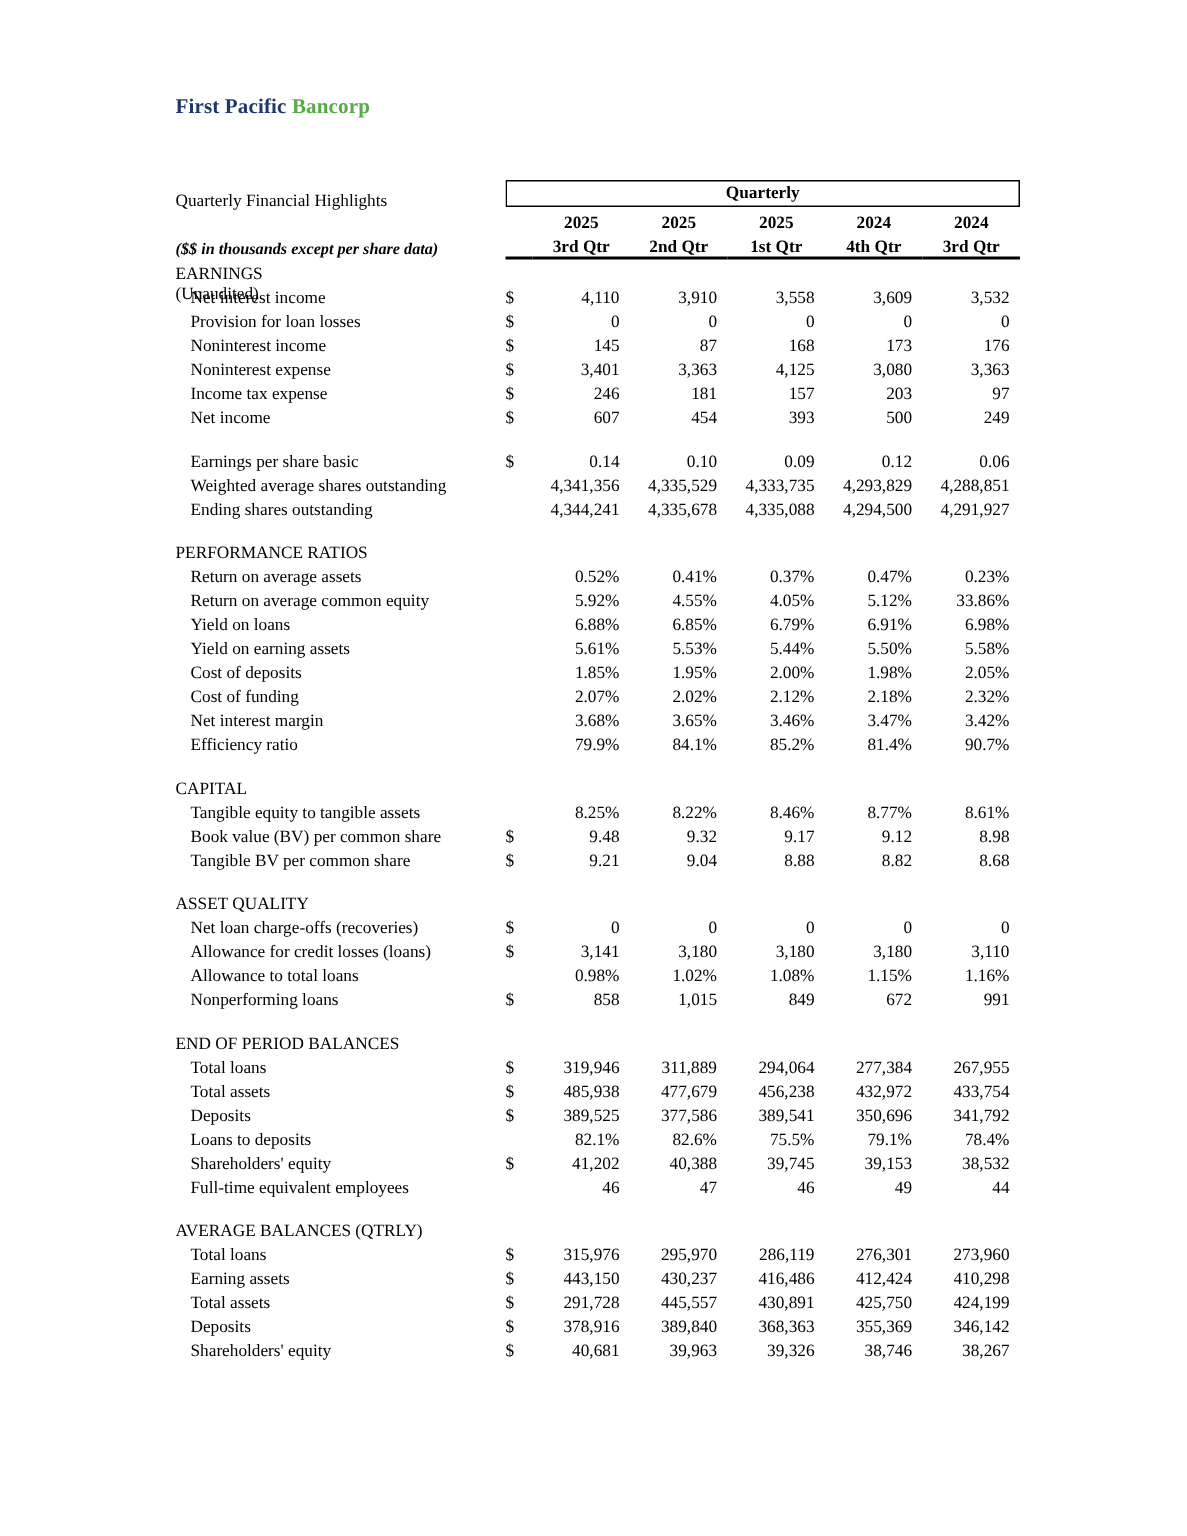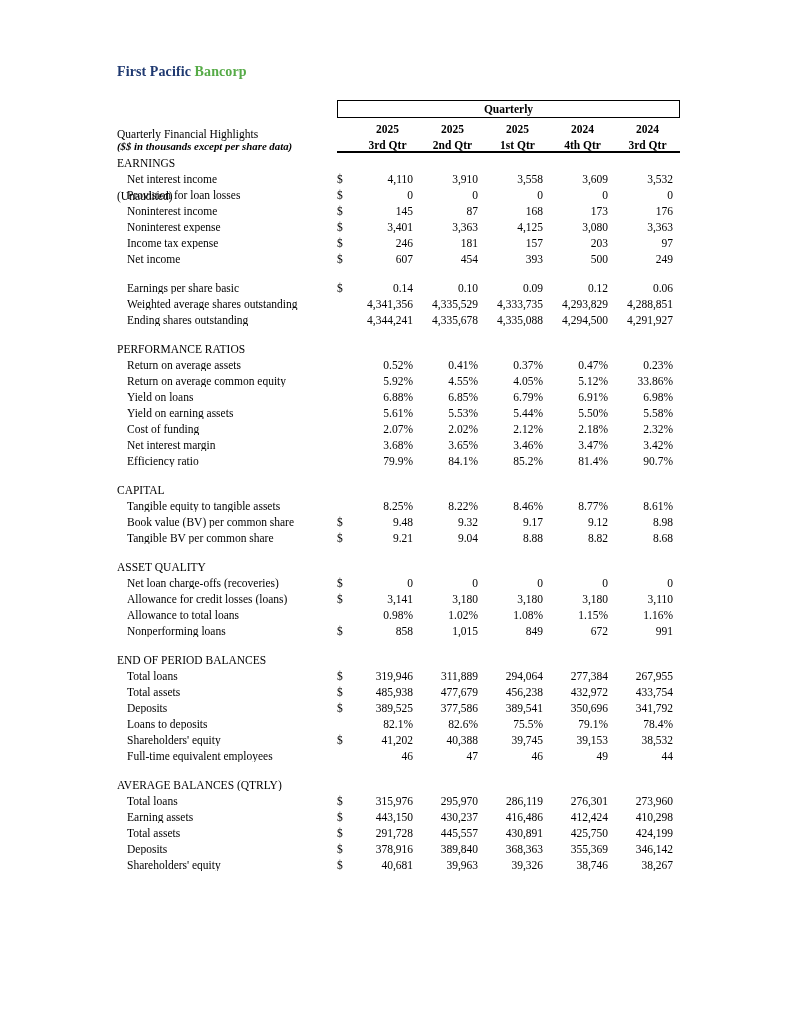--- a/index.html
+++ b/index.html
@@ -11,21 +11,21 @@
     color:#000000;
     overflow:hidden;
   }
   .header-block { position:absolute; left:117px; top:63px; }
   .brand { font-size:14px; font-weight:bold; line-height:17px; letter-spacing:0.1px; }
   .brand .b1 { color:#1f3970; }
   .brand .b2 { color:#56ab47; }
   .subtitle { font-size:11.5px; line-height:16px;margin-top:46px; }
 
   table.fin {
-    position:absolute; left:117px; top:100px;
+    position:absolute; left:117px; top:120px;
     border-collapse:collapse; table-layout:fixed;
     width:563px;
     font-size:11.5px;
   }
   col.c-label  { width:220px; }
   col.c-dollar { width:18px; }
   col.c-val    { width:65px; }
 
   td { padding:0; vertical-align:bottom; white-space:nowrap; overflow:hidden; }
 
@@ -229,20 +229,29 @@
         <tr class="datarow">
           <td class="lbl">Yield on earning assets</td>
           <td class="dol"></td>
           <td class="val">5.61%</td>
           <td class="val">5.53%</td>
           <td class="val">5.44%</td>
           <td class="val">5.50%</td>
           <td class="val">5.58%</td>
         </tr>
         <tr class="datarow">
+          <td class="lbl">Cost of deposits</td>
+          <td class="dol"></td>
+          <td class="val">1.85%</td>
+          <td class="val">1.95%</td>
+          <td class="val">2.00%</td>
+          <td class="val">1.98%</td>
+          <td class="val">2.05%</td>
+        </tr>
+        <tr class="datarow">
           <td class="lbl">Cost of funding</td>
           <td class="dol"></td>
           <td class="val">2.07%</td>
           <td class="val">2.02%</td>
           <td class="val">2.12%</td>
           <td class="val">2.18%</td>
           <td class="val">2.32%</td>
         </tr>
         <tr class="datarow">
           <td class="lbl">Net interest margin</td>

